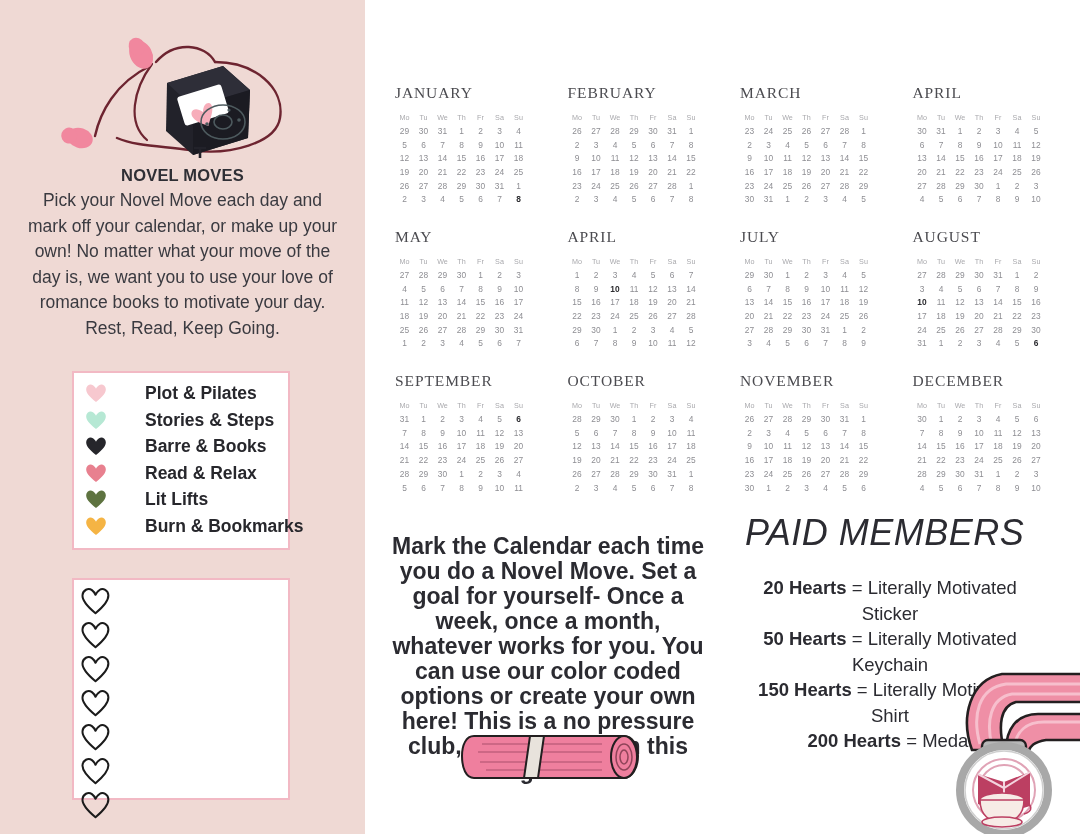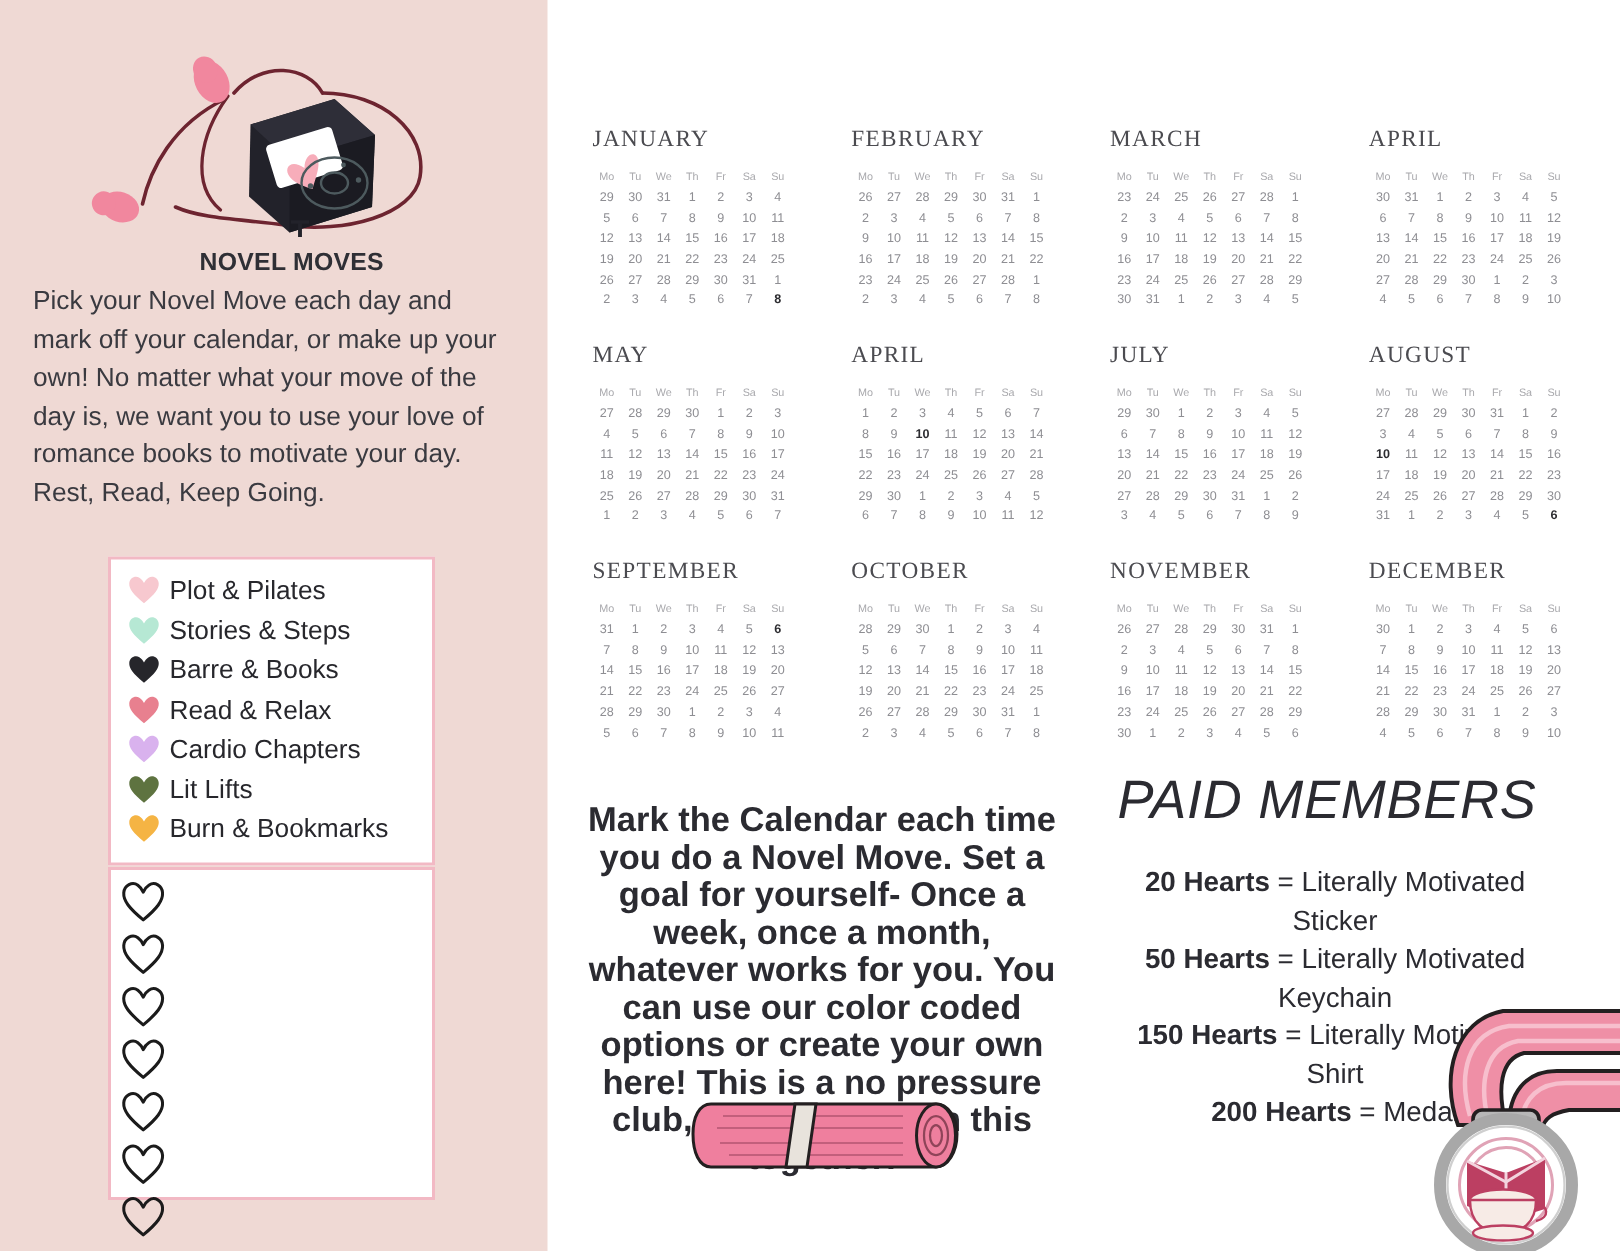--- a/index.html
+++ b/index.html
@@ -15,42 +15,42 @@
   
   .left-panel{
     position:absolute;left:0;top:0;width:365px;height:834px;
     background:#efd9d4;
   }
   .mp3-wrap{position:absolute;left:55px;top:28px;width:260px;height:135px;}
   .mp3-wrap svg{display:block;width:260px;height:135px;}
 
   .novel-title{
     position:absolute;left:0;top:166px;width:365px;text-align:center;
-    font-size:16.5px;font-weight:bold;color:#2f2f35;letter-spacing:.2px;padding-left:12px;
+    font-size:16.5px;font-weight:bold;color:#2f2f35;letter-spacing:.2px;
   }
   .novel-body{
-    position:absolute;left:22px;top:188px;width:321px;
+    position:absolute;left:22px;top:188px;width:321px;text-align:center;
     font-size:17.5px;line-height:25.5px;color:#3a3a40;font-weight:400;
   }
 
   
   .color-box{
     position:absolute;left:72px;top:371px;width:218px;
     background:#ffffff;border:2px solid #f2b9c4;
     padding:7px 0 9px 0;box-sizing:border-box;
   }
   .color-row{display:flex;align-items:center;height:26.5px;padding-left:10px;}
   .color-row .hsym{
     width:23px;height:20px;margin-right:6px;flex:0 0 auto;
     display:flex;align-items:center;justify-content:center;
   }
   .color-row .hsym svg{display:block;}
   .color-row .clabel{
-    font-size:17.5px;font-weight:normal;color:#27272c;
-    line-height:20px;white-space:nowrap;
+    font-size:17.5px;font-weight:bold;color:#27272c;
+    line-height:20px;white-space:nowrap;margin-left:32px;
   }
 
   
   .check-box{
     position:absolute;left:72px;top:578px;width:218px;height:222px;
     background:#ffffff;border:2px solid #f2b9c4;box-sizing:border-box;
   }
   .check-col{position:absolute;left:6px;top:6px;}
   .check-col .hollow{display:block;margin-bottom:0px;}
 
@@ -172,28 +172,20 @@
           </span>
           <span class="clabel">Barre &amp; Books</span>
         </div>
         <div class="color-row">
           <span class="hsym">
             <svg width="22" height="20" viewBox="0 0 24 22">
               <path d="M12 21 C 4 14.5, 1 10.5, 1.2 6.6 C 1.4 2.6, 5.6 0.4, 8.6 2.4 C 10.3 3.5, 11.4 5, 12 6.2 C 12.6 5, 13.7 3.5, 15.4 2.4 C 18.4 0.4, 22.6 2.6, 22.8 6.6 C 23 10.5, 20 14.5, 12 21 Z" fill="#e8808f"></path>
             </svg>
           </span>
           <span class="clabel">Read &amp; Relax</span>
-        </div>
-        <div class="color-row">
-          <span class="hsym">
-            <svg width="22" height="20" viewBox="0 0 24 22">
-              <path d="M12 21 C 4 14.5, 1 10.5, 1.2 6.6 C 1.4 2.6, 5.6 0.4, 8.6 2.4 C 10.3 3.5, 11.4 5, 12 6.2 C 12.6 5, 13.7 3.5, 15.4 2.4 C 18.4 0.4, 22.6 2.6, 22.8 6.6 C 23 10.5, 20 14.5, 12 21 Z" fill="#d9b2ee"></path>
-            </svg>
-          </span>
-          <span class="clabel">Cardio Chapters</span>
         </div>
         <div class="color-row">
           <span class="hsym">
             <svg width="22" height="20" viewBox="0 0 24 22">
               <path d="M12 21 C 4 14.5, 1 10.5, 1.2 6.6 C 1.4 2.6, 5.6 0.4, 8.6 2.4 C 10.3 3.5, 11.4 5, 12 6.2 C 12.6 5, 13.7 3.5, 15.4 2.4 C 18.4 0.4, 22.6 2.6, 22.8 6.6 C 23 10.5, 20 14.5, 12 21 Z" fill="#5e7340"></path>
             </svg>
           </span>
           <span class="clabel">Lit Lifts</span>
         </div>
         <div class="color-row">

